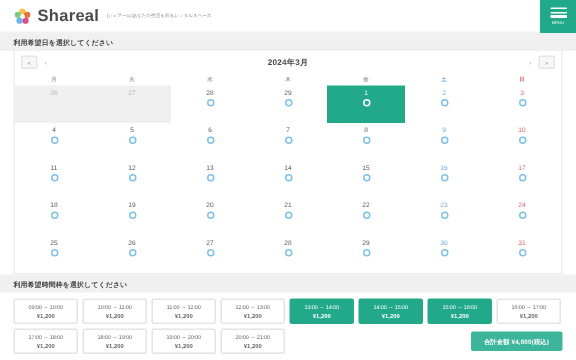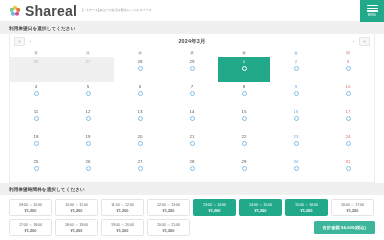--- a/index.html
+++ b/index.html
@@ -18,21 +18,21 @@
     background:#ffffff;
     display:flex;
     align-items:center;
     position:relative;
     border-bottom:1px solid #f2f2f2;
   }
   .logo-wrap { display:flex; align-items:center; padding-left:9px; }
   .logo-mark { width:12px; height:12px; position:relative; margin-right:4px; }
   .logo-mark svg { display:block; }
   .brand {
-    font-size:14px;
+    font-size:11px;
     font-weight:bold;
     color:#4a4a4a;
     letter-spacing:0.2px;
   }
   .brand-tagline {
     font-size:3.1px;
     color:#8a8a8a;
     margin-left:5px;
     letter-spacing:-0.05px;
     white-space:nowrap;

